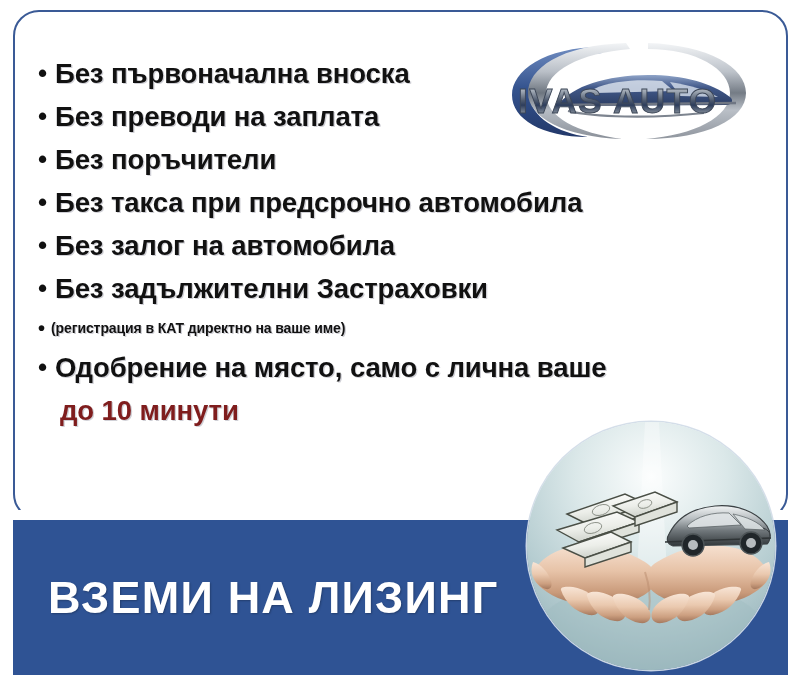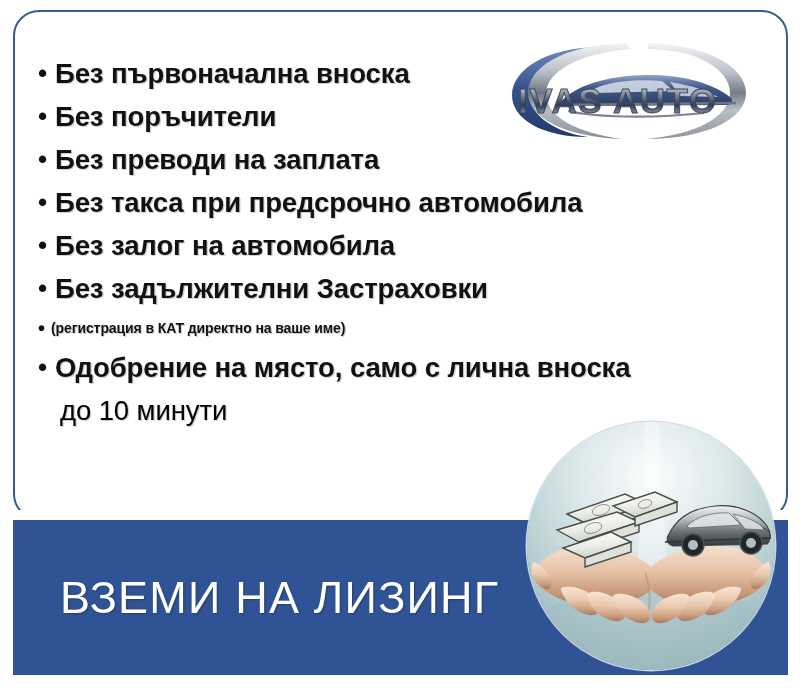--- a/index.html
+++ b/index.html
@@ -79,22 +79,22 @@
   }
   .bullet-row.small::before {
     font-size: 20px;
     line-height: 36px;
   }
   
   .cont-row {
     display: block;
     position: relative;
     padding-left: 22px;
-    color: #000000;
-    font-weight: normal;
+    color: #7f1d1d;
+    font-weight: bold;
     font-size: 27.5px;
     line-height: 43px;
     letter-spacing: -0.1px;
     white-space: nowrap;
     text-shadow: 1.2px 1.2px 0 rgba(170,170,180,0.55);
   }
 
   
   .logo {
     position: absolute;
@@ -111,26 +111,26 @@
     position: absolute;
     left: 13px;
     top: 520px;
     width: 775px;
     height: 155px;
     background: #2f5394;
     z-index: 3;
   }
   .band-text {
     position: absolute;
-    left: 60px;
+    left: 48px;
     top: 570px;
     height: 56px;
     line-height: 56px;
     color: #ffffff;
-    font-weight: normal;
+    font-weight: bold;
     font-size: 45px;
     letter-spacing: 1.2px;
     white-space: nowrap;
     z-index: 9;
     text-shadow: 1px 1px 2px rgba(0,0,0,0.25);
   }
 
   
   .photo-circle {
     position: absolute;
@@ -160,27 +160,27 @@
 </style>
 </head>
 <body>
 
 <div id="poster">
 
   <div class="card-frame"></div>
 
   <div class="bullets">
     <div class="bullet-row">Без първоначална вноска</div>
+    <div class="bullet-row">Без преводи на заплата</div>
     <div class="bullet-row">Без поръчители</div>
-    <div class="bullet-row">Без преводи на заплата</div>
     <div class="bullet-row">Без такса при предсрочно автомобила</div>
     <div class="bullet-row">Без залог на автомобила</div>
     <div class="bullet-row">Без задължителни Застраховки</div>
     <div class="bullet-row small">(регистрация в КАТ директно на ваше име)</div>
-    <div class="bullet-row">Одобрение на място, само с лична вноска</div>
+    <div class="bullet-row">Одобрение на място, само с лична ваше</div>
     <div class="cont-row">до 10 минути</div>
   </div>
 
   <div class="logo">
     <svg viewBox="0 0 262 112" xmlns="http://www.w3.org/2000/svg" aria-hidden="true">
       <defs>
         <linearGradient id="gBlue" x1="0" y1="0" x2="0" y2="1">
           <stop offset="0%" stop-color="#6f8cc0"></stop>
           <stop offset="45%" stop-color="#35548f"></stop>
           <stop offset="100%" stop-color="#22386a"></stop>

